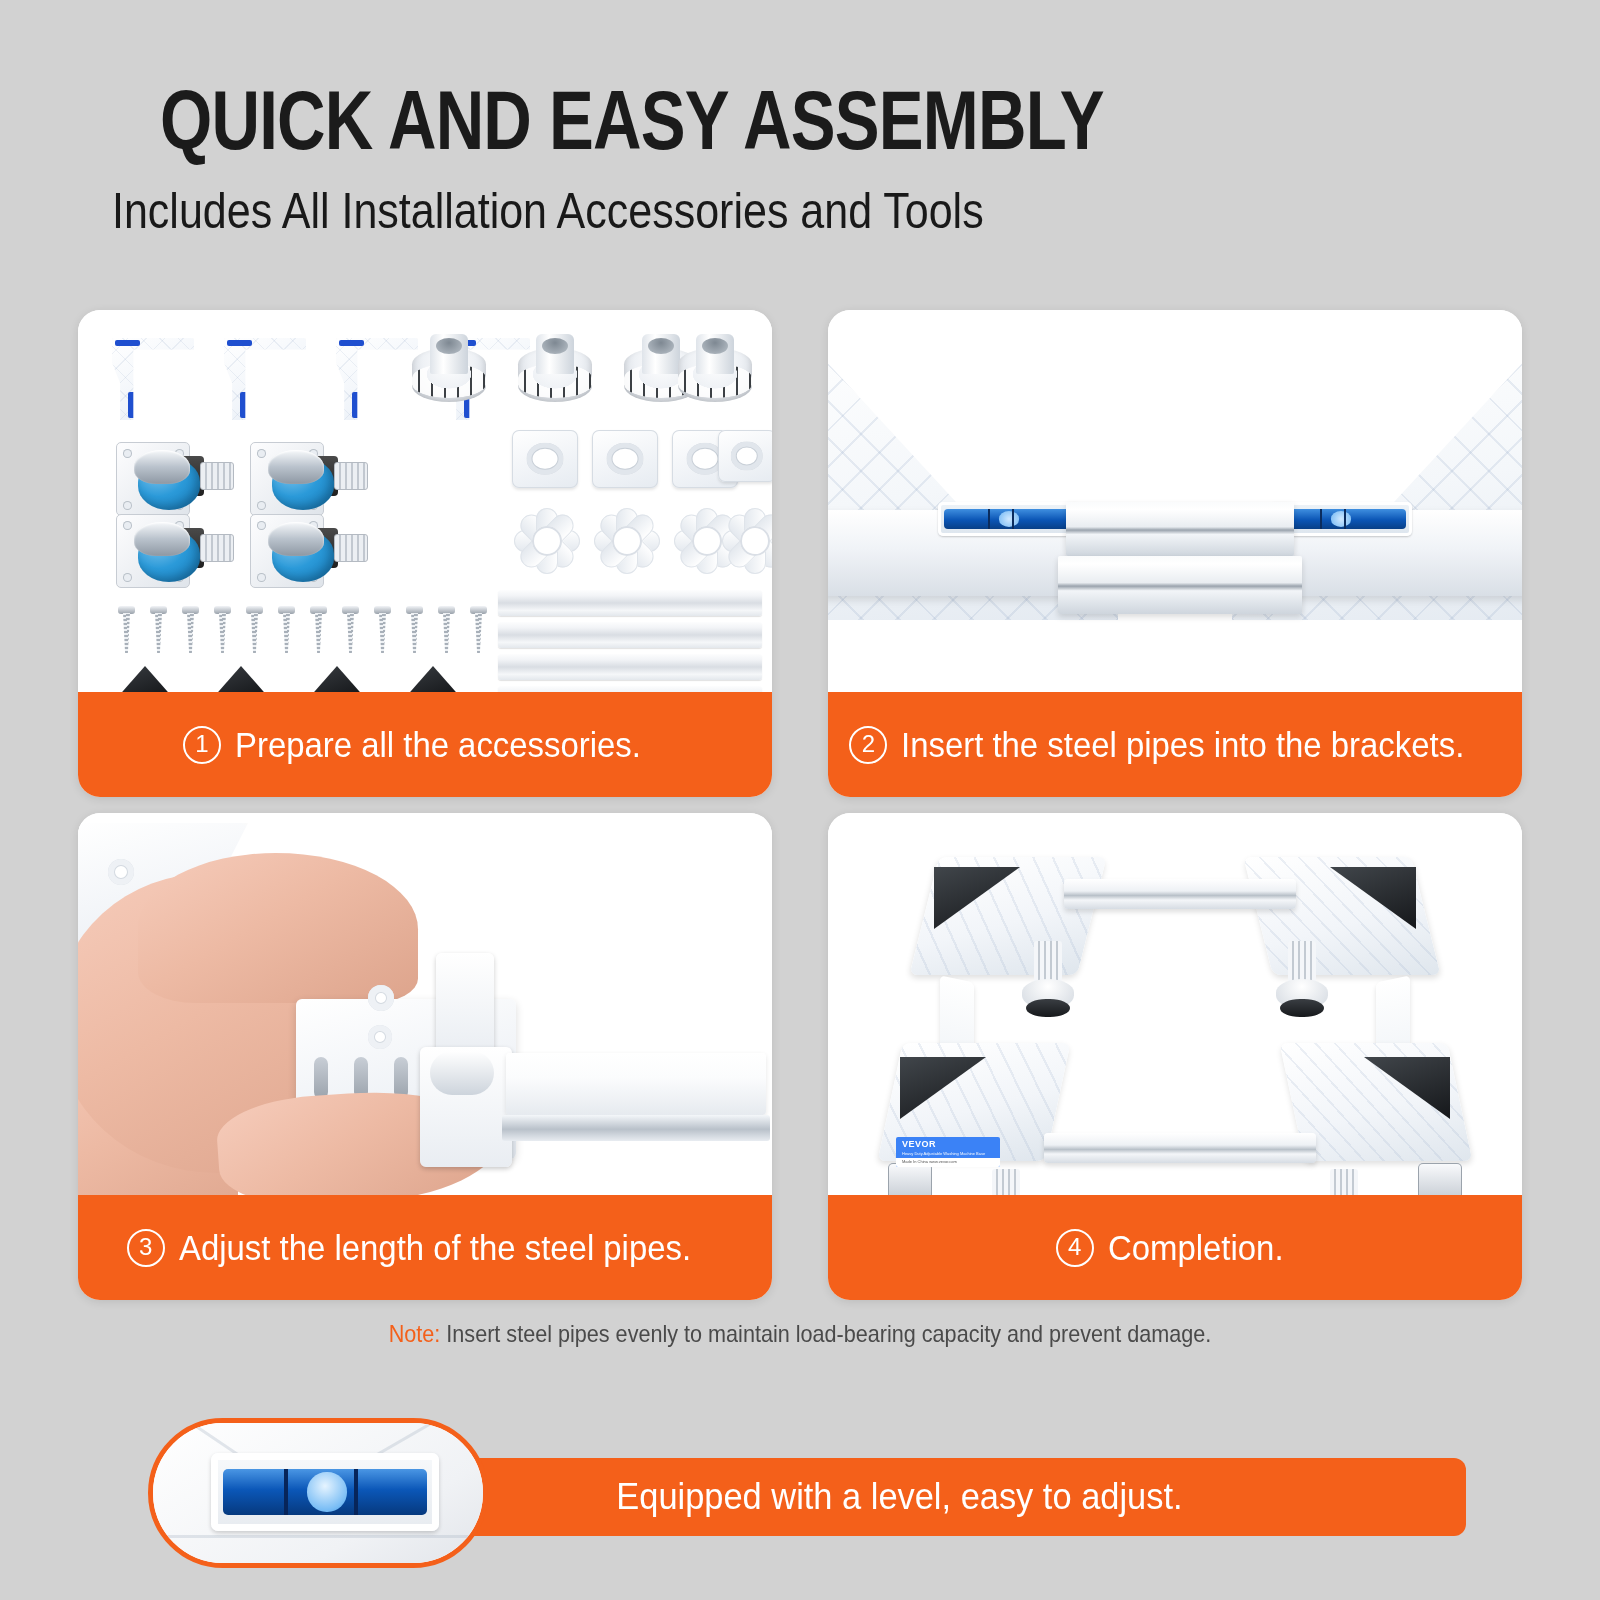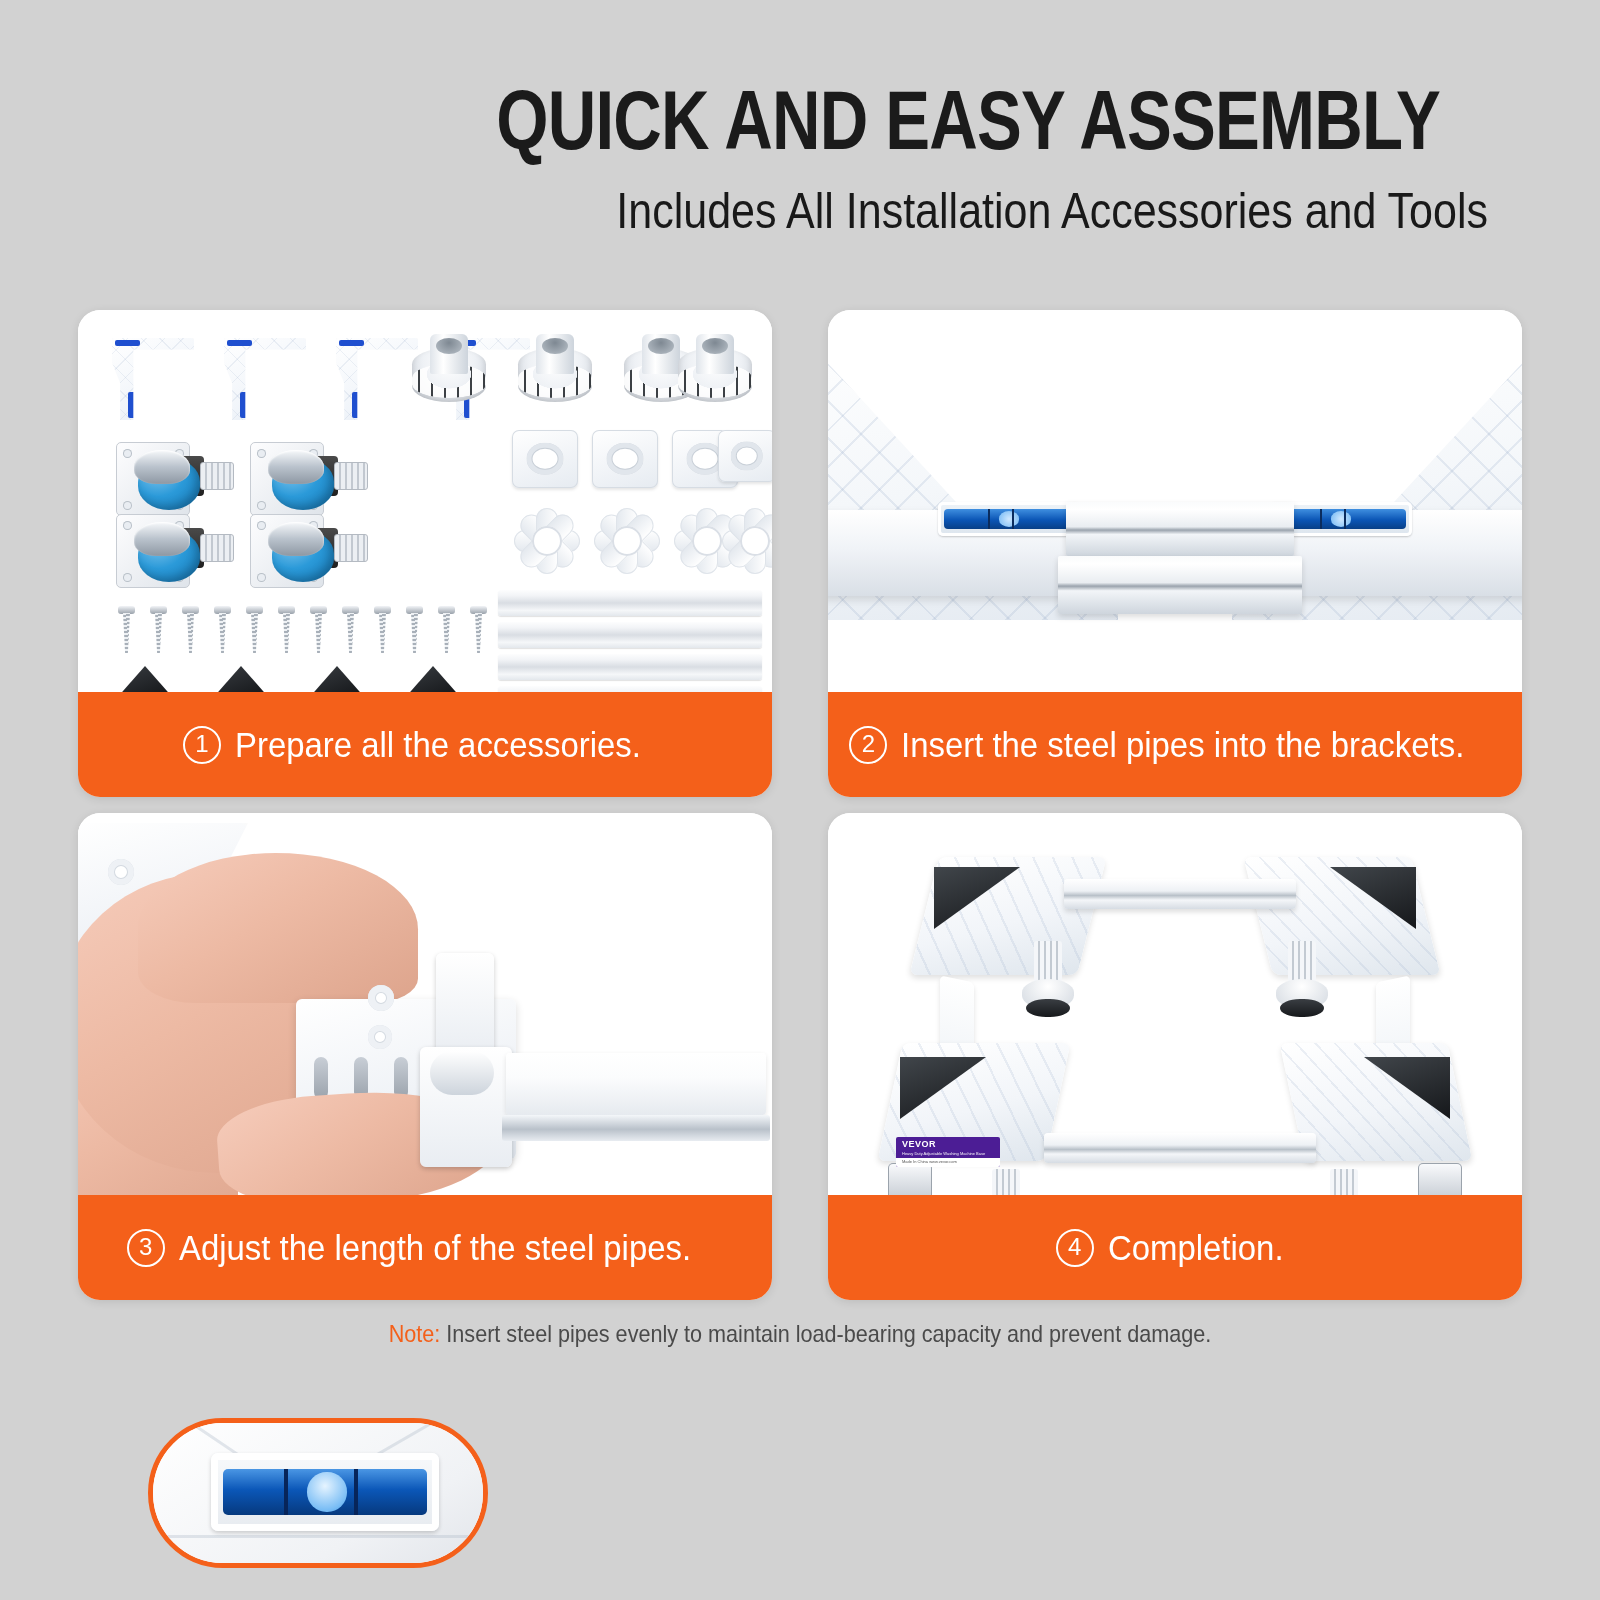--- a/index.html
+++ b/index.html
@@ -6,21 +6,21 @@
   html, body {
     width: 1600px; height: 1600px;
     background: #d2d2d2;
     font-family: "Liberation Sans", sans-serif;
     overflow: hidden;
   }
 
   .page { position: relative; width: 1600px; height: 1600px; }
 
   
-  .header { position: absolute; left: 0; top: 76px; width: 1600px; text-align: right; }
+  .header { position: absolute; left: 0; top: 76px; width: 1600px; text-align: left; }
   .title {
     font-size: 84px; font-weight: bold; color: #1b1b1b;
     letter-spacing: -1px; line-height: 1.05;
     transform: scaleX(0.80); transform-origin: center center;
     white-space: nowrap;
   }
   .subtitle {
     font-size: 50px; color: #191919; margin-top: 18px;
     transform: scaleX(0.86); transform-origin: center center;
     white-space: nowrap;
@@ -314,21 +314,21 @@
     background: linear-gradient(180deg,#3a3e43,#16181b);
   }
   .b-caster { position:absolute; width:56px; height:86px; }
   .b-caster .yoke {
     position:absolute; left:6px; top:0; width:44px; height:48px; border-radius:5px;
     background: linear-gradient(180deg,#fafbfd,#b5bdc6);
     box-shadow: inset 0 0 0 1px #9ba3ac;
   }
   .vevor-label {
     position:absolute; width:104px; height:30px; border-radius:2px;
-    background:#4c1d95; overflow:hidden;padding-left:48px;
+    background:#3b82f6; overflow:hidden;padding-left:48px;
   }
   .vevor-label .v1 {
     position:absolute; left:6px; top:2px; color:#fff; font-size:9px; font-weight:bold;
     letter-spacing:.5px;
   }
   .vevor-label .v2 {
     position:absolute; left:6px; top:14px; color:#fff; font-size:4px; line-height:1.5;
     white-space:nowrap; opacity:.95;
   }
   .vevor-label .strip {
@@ -686,20 +686,23 @@
   </div>
 
   <div class="note">
     <span class="inner">
       <span class="lbl">Note:</span>
       <span>Insert steel pipes evenly to maintain load-bearing capacity and prevent damage.</span>
     </span>
   </div>
 
   <div class="banner">
+    <div class="banner-bar">
+      <span class="banner-text">Equipped with a level, easy to adjust.</span>
+    </div>
     <div class="banner-thumb">
       <div class="lvl-photo">
         <div class="lvl-ridge" style="left:8px;  top:22px; width:130px; transform:rotate(34deg);"></div>
         <div class="lvl-ridge" style="left:170px;top:18px; width:150px; transform:rotate(-30deg);"></div>
         <div class="lvl-ridge" style="left:6px;  top:112px;width:330px;"></div>
         <div class="lvl-frame">
           <div class="lvl-vial">
             <div class="mk" style="left:30%"></div>
             <div class="mk" style="left:64%"></div>
             <div class="bub"></div>

